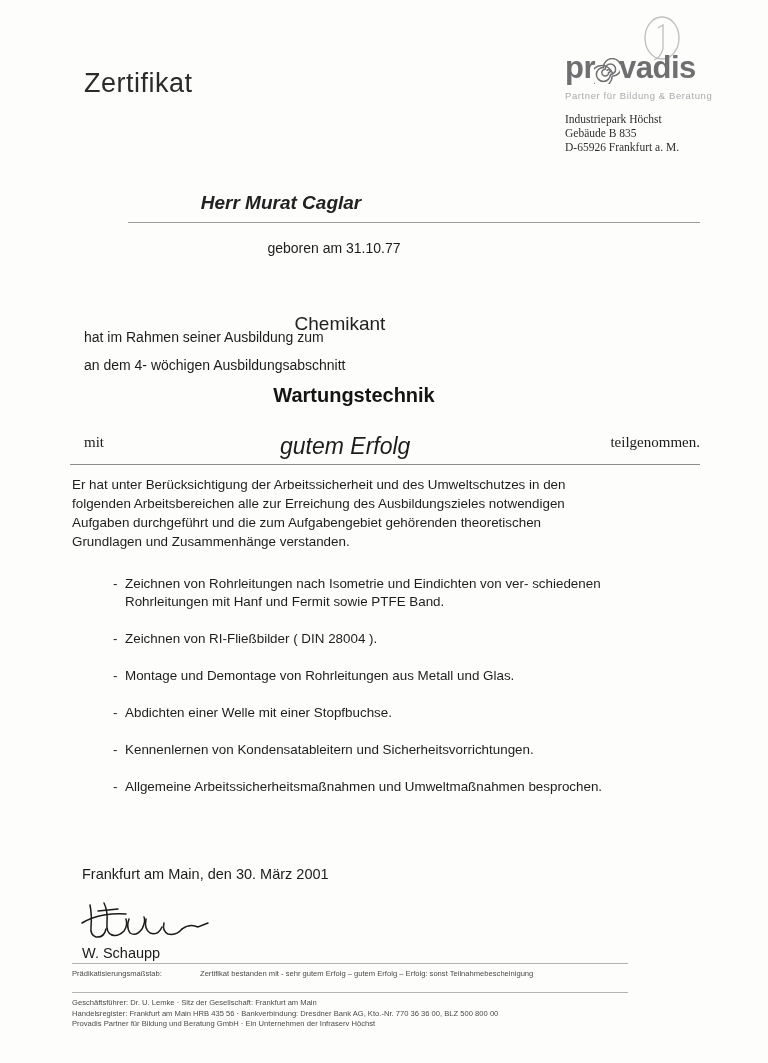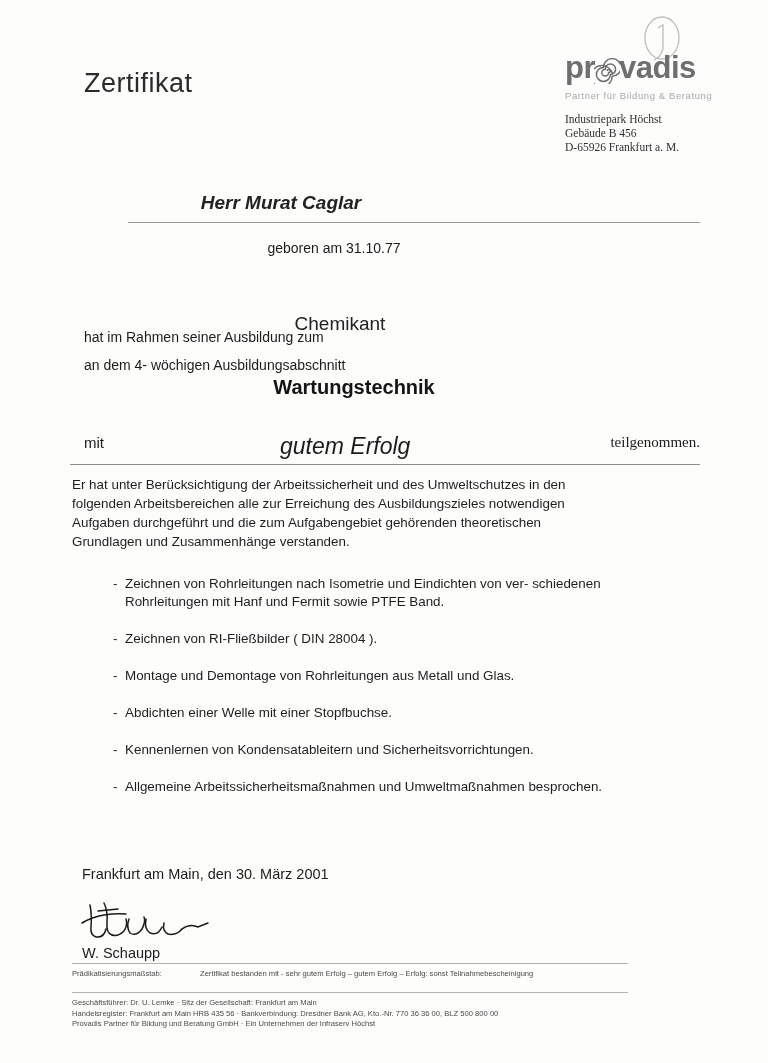--- a/index.html
+++ b/index.html
@@ -126,39 +126,39 @@
 
   .lbl-rahmen { top: 281px; margin-top: 48px; }
   .profession {
     top: 313px;
     padding-right: 88px;
     font-size: 19px;
     color: #222;
   }
   .lbl-abschnitt { top: 357px; }
   .module {
-    top: 376px;
+    top: 384px;
     padding-right: 60px;
     font-size: 20px;
     font-weight: bold;
     color: #141414;
   }
 
   .mit-row {
     position: absolute;
     left: 84px;
     top: 434px;
     width: 616px;
     height: 20px;
   }
   .mit-row .mit {
     position: absolute;
     left: 0;
     top: 0;
-    font-family: Liberation Sans, sans-serif;
+    font-family: Liberation Serif, serif;
     font-size: 15px;
     text-align: center;
   }
   .mit-row .grade {
     position: absolute;
     left: 196px;
     top: -1px;
     font-size: 23px;
     font-weight: normal;
     font-style: italic;
@@ -298,21 +298,21 @@
       <span class="spiral">
         <svg width="26" height="26" viewBox="0 0 26 26">
           <path d="M13 13 m0 0 a1.6 1.6 0 1 1 1.6 1.6 a3.4 3.4 0 1 1 -3.4 -3.4 a5.2 5.2 0 1 1 5.2 5.2 a7 7 0 1 1 -7 -7 a8.8 8.8 0 1 1 8.8 8.8 a10.6 10.6 0 1 1 -10.6 -10.6 a11.6 11.6 0 0 1 11 8" fill="none" stroke="#6f6f72" stroke-width="1.5"></path>
         </svg>
       </span>
       <span>vadis</span>
     </div>
     <div class="logo-tag">Partner für Bildung &amp; Beratung</div>
     <div class="addr">
       <div>Industriepark Höchst</div>
-      <div>Gebäude B 456</div>
+      <div>Gebäude B 835</div>
       <div>D-65926 Frankfurt a. M.</div>
     </div>
   </div>
 
   <div class="recipient">Herr Murat Caglar</div>
   <div class="rule-name"></div>
   <div class="born">geboren am 31.10.77</div>
 
   <div class="line-left lbl-rahmen">hat im Rahmen seiner Ausbildung zum</div>
   <div class="line-center profession">Chemikant</div>

